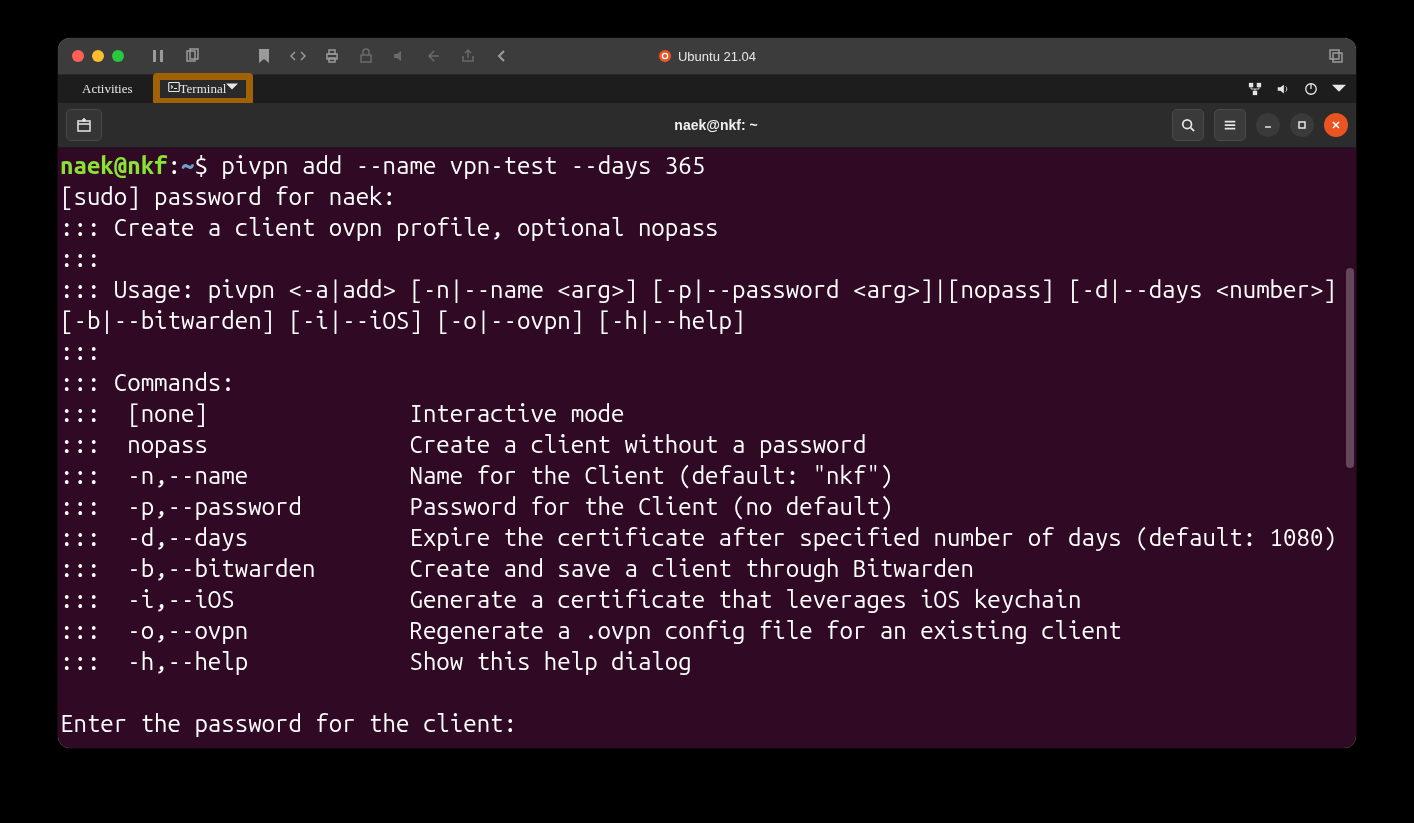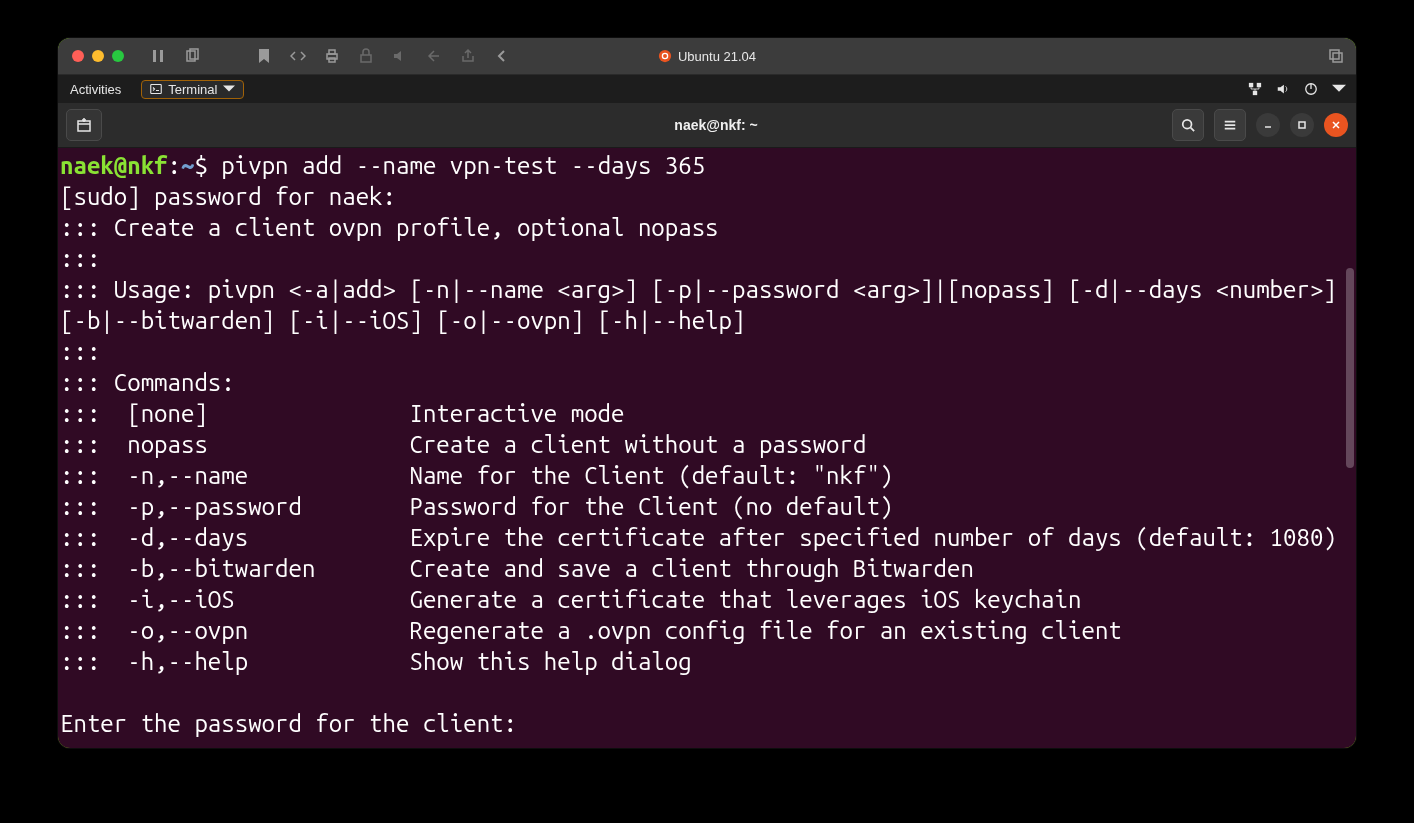--- a/index.html
+++ b/index.html
@@ -75,28 +75,29 @@
   }
   
   .gnome-topbar {
     height: 28px;
     background: #1d1d1d;
     display: flex;
     align-items: center;
     position: relative;
     color: #e6e6e6;
     font-size: 13px;
-    padding: 0 12px;
+    padding: 0 24px;
+    font-family: Liberation Serif, serif;
   }
   .gnome-topbar .activities { margin-right: 20px; }
   .gnome-topbar .terminal-menu {
     display: flex;
-    align-items: center;
-    gap: 6px;
-    border: 1px solid #a16207;
+    align-items: flex-start;
+    gap: 0;
+    border: 7px solid #a16207;
     border-radius: 4px;
     padding: 1px 8px;
     background: #2a2a2a;
   }
   .gnome-topbar .terminal-menu svg { width: 12px; height: 12px; }
   .gnome-topbar .clock {
     position: absolute;
     left: 0; right: 0;
     text-align: center;
   }

